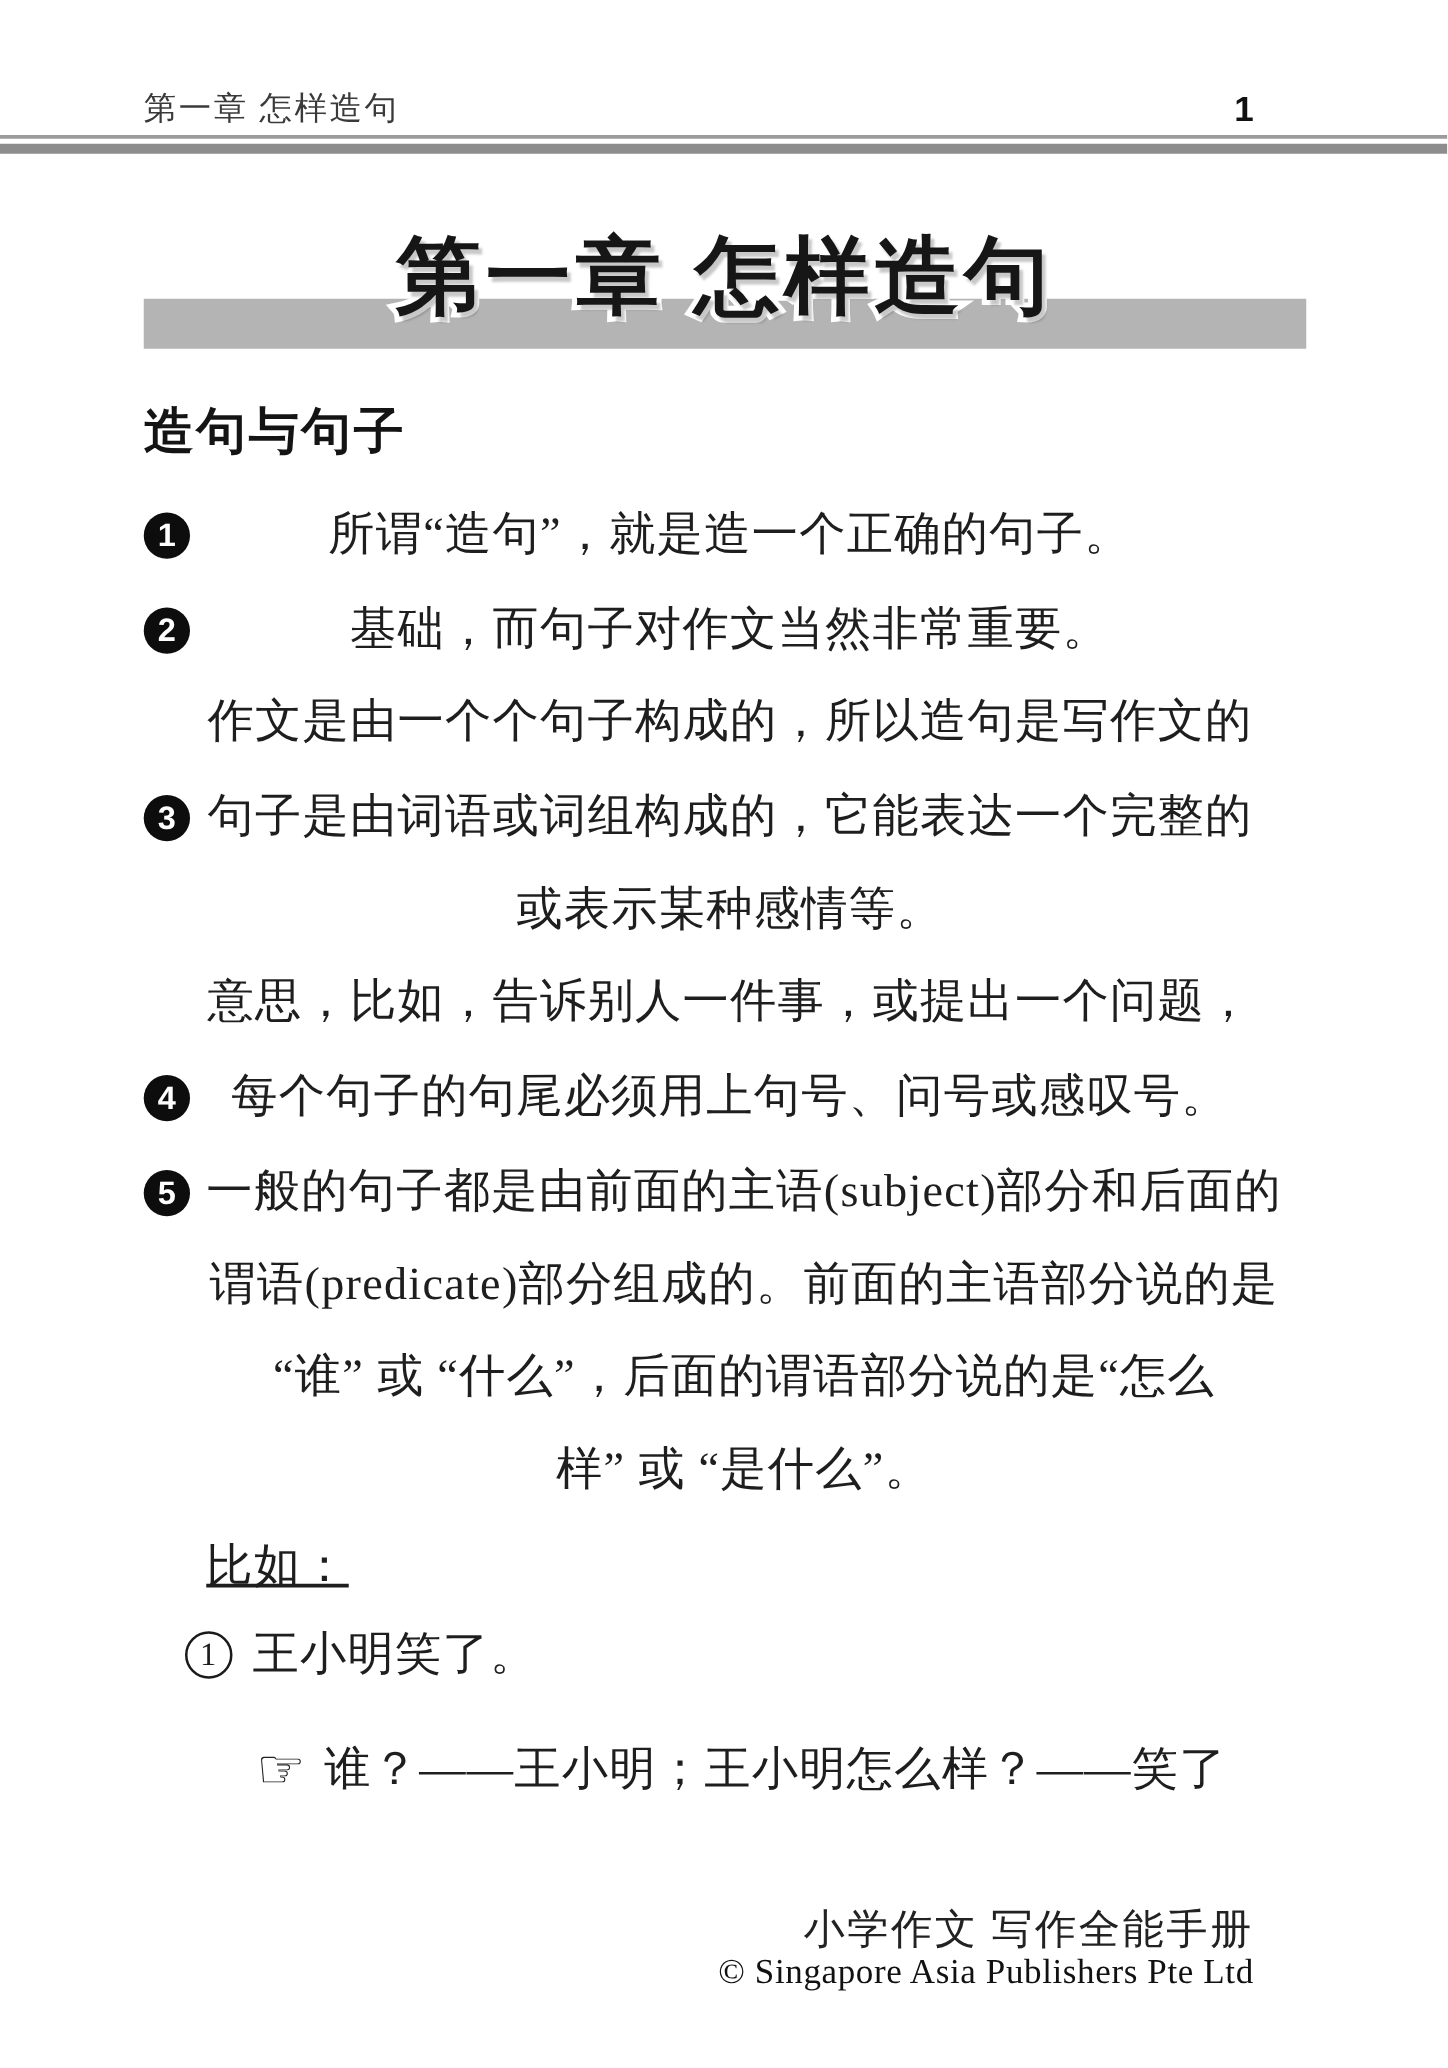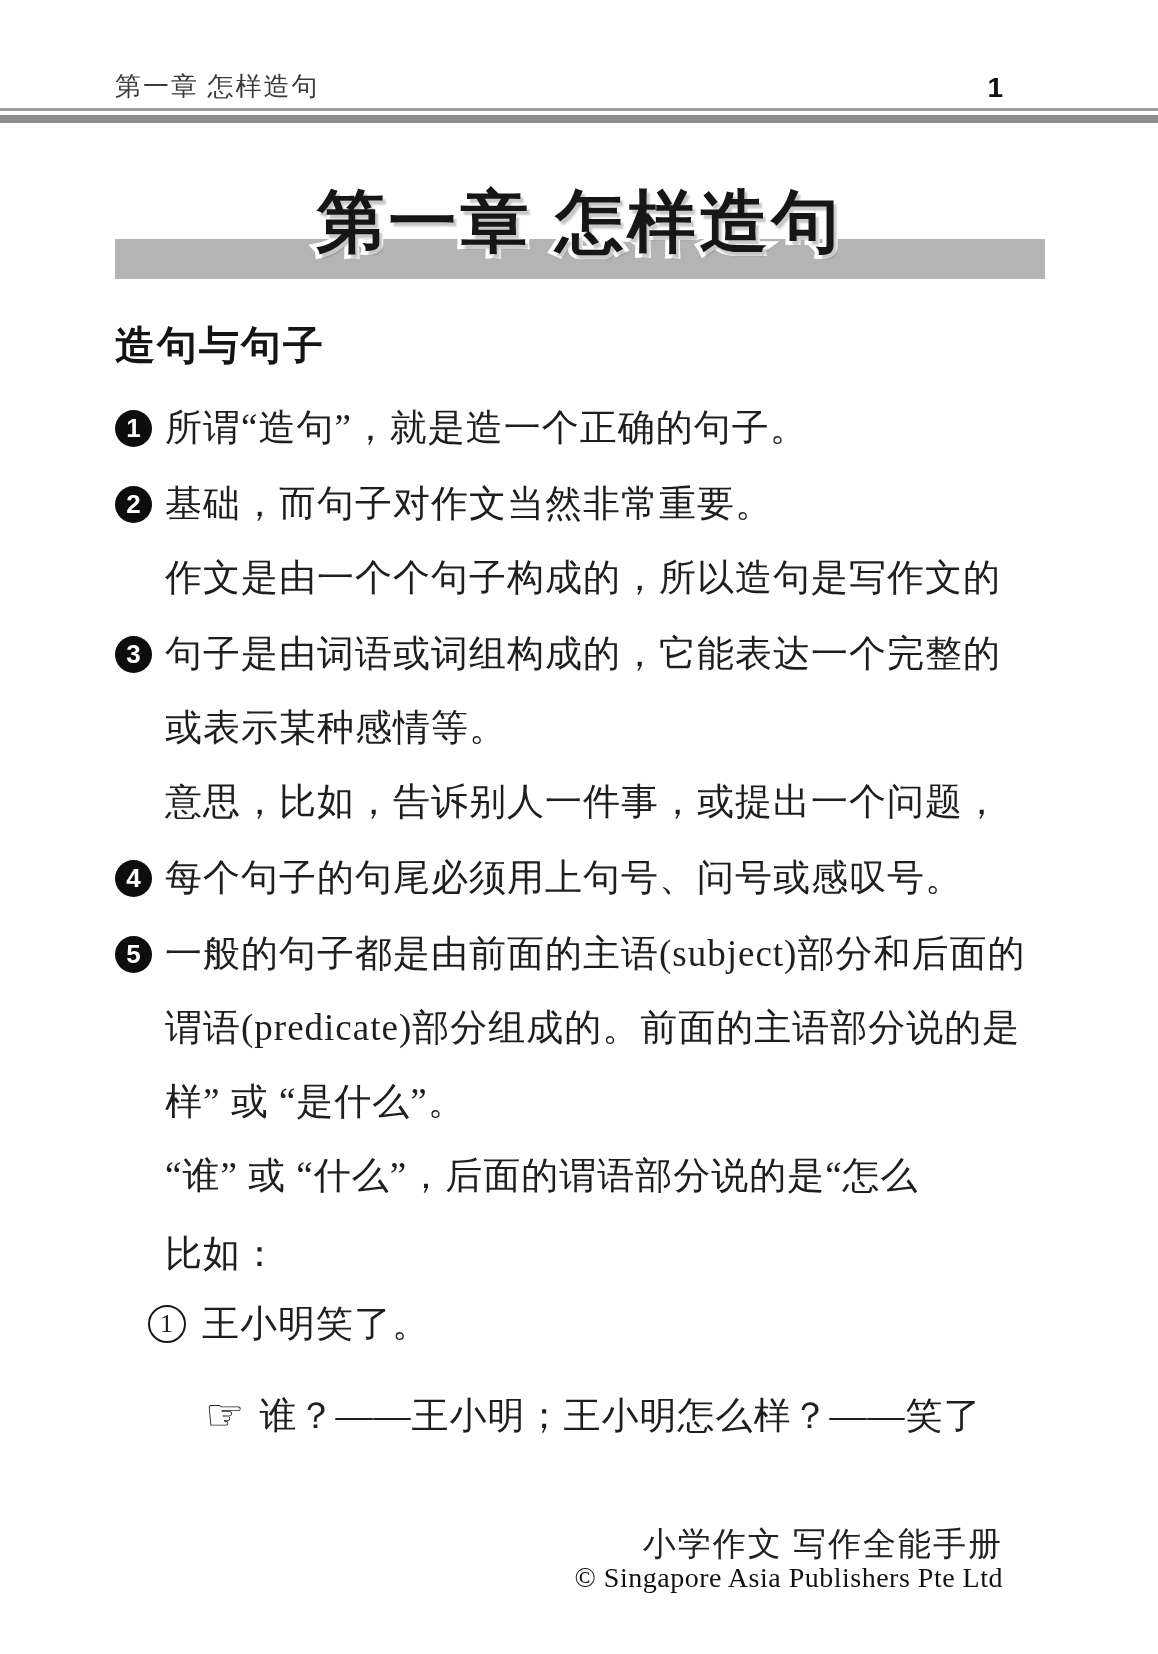--- a/index.html
+++ b/index.html
@@ -64,28 +64,28 @@
   .bullet{
     flex:0 0 50px;
     margin-top:19px;
     width:37px;height:37px;flex-basis:37px;margin-right:13px;
     border-radius:50%;
     background:#0d0d0d;color:#ffffff;
     font-family:"Liberation Sans","DejaVu Sans",sans-serif;
     font-weight:bold;font-size:26px;
     display:inline-flex;align-items:center;justify-content:center;
   }
-  .item-content{flex:1;}
+  .item-content{flex:1;text-align:center;}
   .line{
     font-size:37px;line-height:74px;letter-spacing:1px;white-space:nowrap;
   }
   
   .example-intro{
     margin:6px 0 0 165px;
-    font-size:37px;line-height:70px;letter-spacing:1px;
+    font-size:37px;line-height:70px;letter-spacing:1px;text-decoration:underline;
   }
   .example-row{
     display:flex;align-items:center;
     margin-left:148px;
     font-size:37px;line-height:70px;letter-spacing:1px;
   }
   .ex-num{
     width:38px;height:38px;margin-right:16px;
     border:2.5px solid #1a1a1a;border-radius:50%;
     font-family:"Liberation Serif","DejaVu Serif",serif;
@@ -158,22 +158,22 @@
         <span class="bullet">4</span>
         <div class="item-content">
           <div class="line">每个句子的句尾必须用上句号、问号或感叹号。</div>
         </div>
       </div>
       <div class="item-row">
         <span class="bullet">5</span>
         <div class="item-content">
           <div class="line">一般的句子都是由前面的主语(subject)部分和后面的</div>
           <div class="line">谓语(predicate)部分组成的。前面的主语部分说的是</div>
+          <div class="line">“谁” 或 “什么”，后面的谓语部分说的是“怎么</div>
           <div class="line">样” 或 “是什么”。</div>
-          <div class="line">“谁” 或 “什么”，后面的谓语部分说的是“怎么</div>
         </div>
       </div>
     </div>
 
   <div class="example-intro">比如：</div>
 
   <div class="example-row">
     <span class="ex-num">1</span>
     <span>王小明笑了。</span>
   </div>

